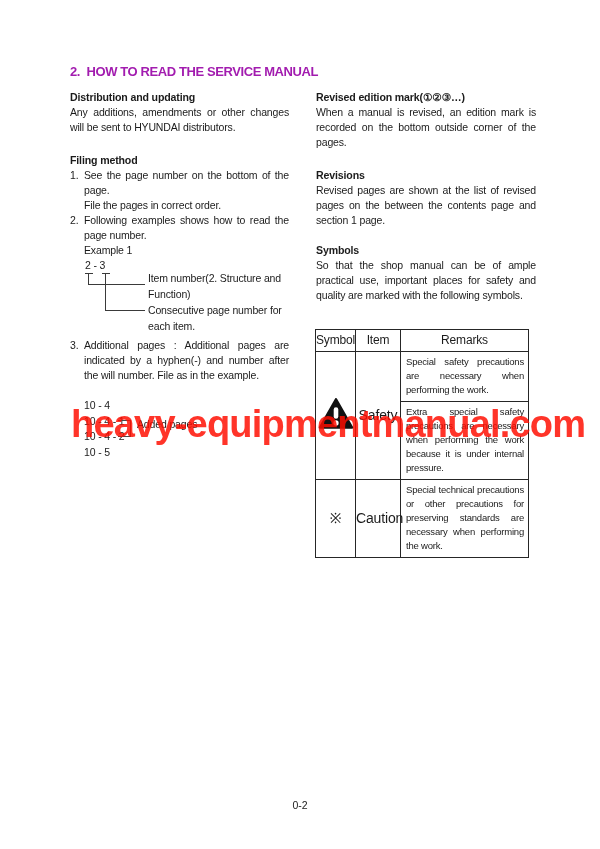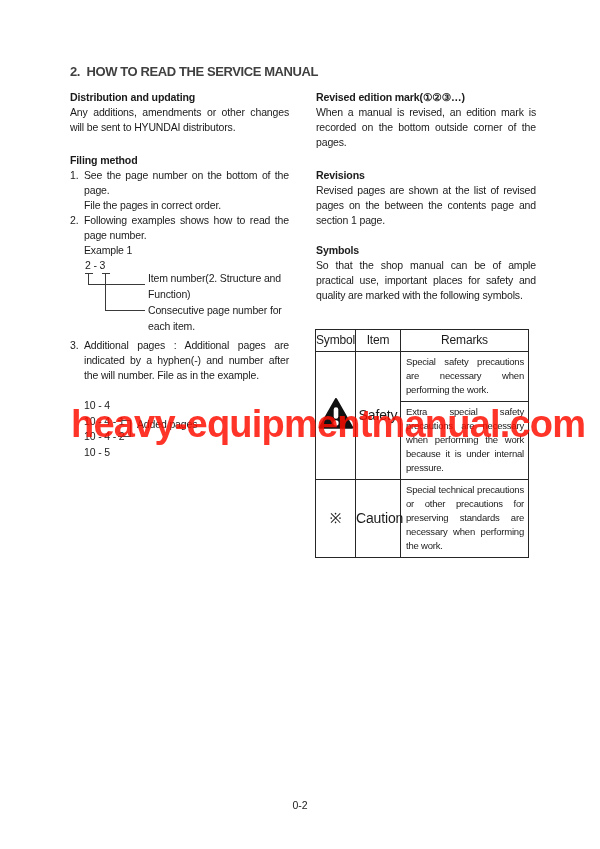--- a/index.html
+++ b/index.html
@@ -3,21 +3,21 @@
 <meta charset="utf-8">
 <style>
   * { margin:0; padding:0; box-sizing:border-box; }
   html,body { background:#ffffff; }
   .page {
     position:relative; width:600px; height:849px; background:#fff;
     font-family:"Liberation Sans", sans-serif; color:#1b1b1b; overflow:hidden;
   }
   .doc-title {
     position:absolute; left:70px; top:64px;
-    font-size:13px; font-weight:bold; letter-spacing:-0.4px; white-space:pre; color:#404040;
+    font-size:13px; font-weight:bold; letter-spacing:-0.4px; white-space:pre; color:#a21caf;
   }
   .col { position:absolute; top:90px; font-size:10.5px; line-height:15px; letter-spacing:-0.15px; }
   .col-left  { left:70px;  width:219px; }
   .col-right { left:316px; width:220px; }
   .col h3 { font-size:10.6px; font-weight:bold; line-height:15px; }
   .col p  { text-align:justify; }
   .mt15 { margin-top:15px; } .mt18 { margin-top:18px; }
   .li { display:flex; }
   .li .num { width:14px; flex:0 0 14px; }
   .li .li-body { flex:1; }

